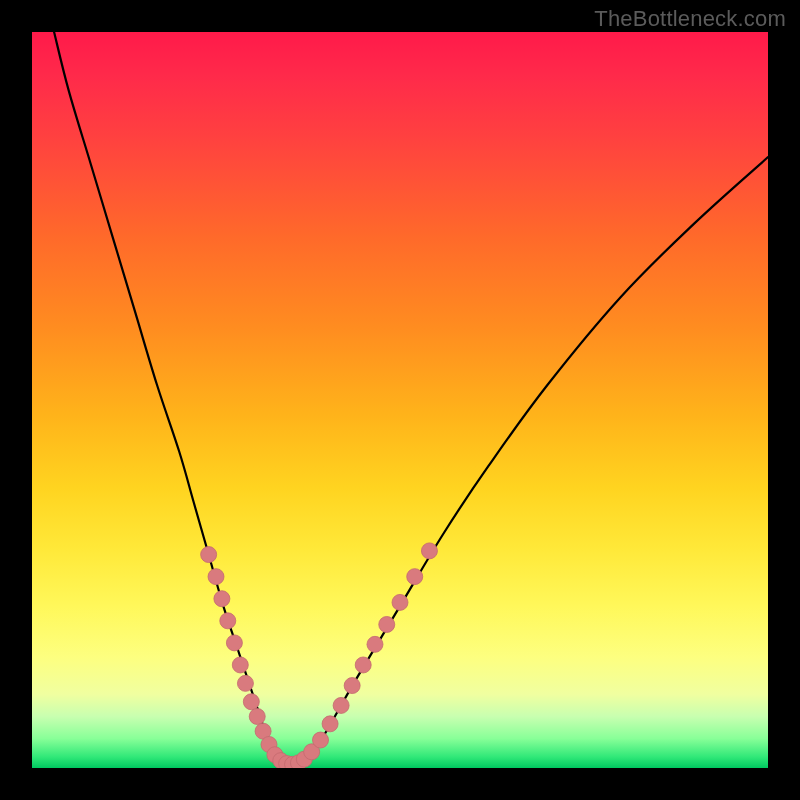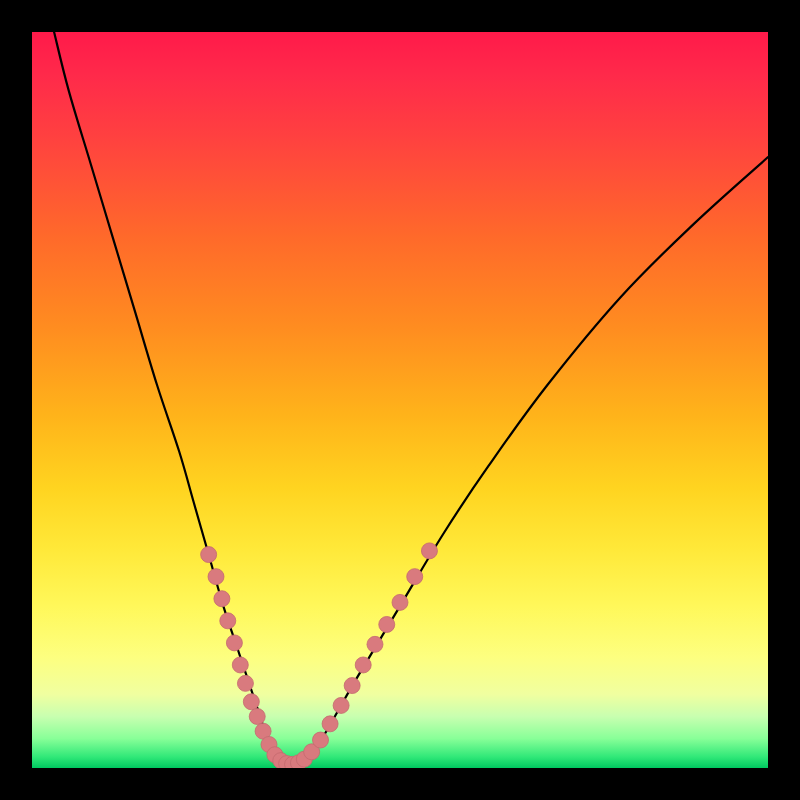--- a/index.html
+++ b/index.html
@@ -60,20 +60,21 @@
     position: absolute;
     inset: 0;
     width: 736px;
     height: 736px;
   }
 </style>
 </head>
 <body>
 
 <div class="frame">
+  <div class="watermark">TheBottleneck.com</div>
   <div class="plot">
     <div class="gradient"></div>
     <svg class="curve" viewBox="0 0 736 736" preserveAspectRatio="none">
       <path id="curve-path" fill="none" stroke="#000000" stroke-width="2.2" stroke-linecap="round" d="M 22.08 0.00 C 24.73 10.60, 30.18 35.03, 36.80 58.88 C 43.42 82.73, 50.93 105.98, 58.88 132.48 C 66.83 158.98, 73.01 179.58, 80.96 206.08 C 88.91 232.58, 95.09 253.18, 103.04 279.68 C 110.99 306.18, 117.17 328.11, 125.12 353.28 C 133.07 378.45, 140.58 398.32, 147.20 419.52 C 153.82 440.72, 156.62 452.49, 161.92 471.04 C 167.22 489.59, 171.34 504.01, 176.64 522.56 C 181.94 541.11, 186.06 556.86, 191.36 574.08 C 196.66 591.30, 200.78 602.34, 206.08 618.24 C 211.38 634.14, 216.83 650.48, 220.80 662.40 C 224.77 674.32, 225.51 676.53, 228.16 684.48 C 230.81 692.43, 232.87 699.94, 235.52 706.56 C 238.17 713.18, 240.23 717.31, 242.88 721.28 C 245.53 725.25, 247.59 726.65, 250.24 728.64 C 252.89 730.63, 254.95 731.66, 257.60 732.32 C 260.25 732.98, 262.31 732.98, 264.96 732.32 C 267.61 731.66, 269.67 730.63, 272.32 728.64 C 274.97 726.65, 275.71 726.58, 279.68 721.28 C 283.65 715.98, 286.45 712.45, 294.40 699.20 C 302.35 685.95, 310.59 670.20, 323.84 647.68 C 337.09 625.16, 352.10 600.58, 368.00 574.08 C 383.90 547.58, 396.26 525.65, 412.16 500.48 C 428.06 475.31, 437.77 460.74, 456.32 434.24 C 474.87 407.74, 491.35 383.75, 515.20 353.28 C 539.05 322.81, 562.30 294.11, 588.80 264.96 C 615.30 235.81, 635.90 216.53, 662.40 191.36 C 688.90 166.19, 722.75 137.04, 736.00 125.12"></path>
       <g id="dots-group">
           <circle cx="176.64" cy="522.56" r="8" fill="#d97a7e" stroke="#c46a6e" stroke-width="0.8"></circle>
           <circle cx="184.00" cy="544.64" r="8" fill="#d97a7e" stroke="#c46a6e" stroke-width="0.8"></circle>
           <circle cx="189.89" cy="566.72" r="8" fill="#d97a7e" stroke="#c46a6e" stroke-width="0.8"></circle>
           <circle cx="195.78" cy="588.80" r="8" fill="#d97a7e" stroke="#c46a6e" stroke-width="0.8"></circle>
           <circle cx="202.40" cy="610.88" r="8" fill="#d97a7e" stroke="#c46a6e" stroke-width="0.8"></circle>

